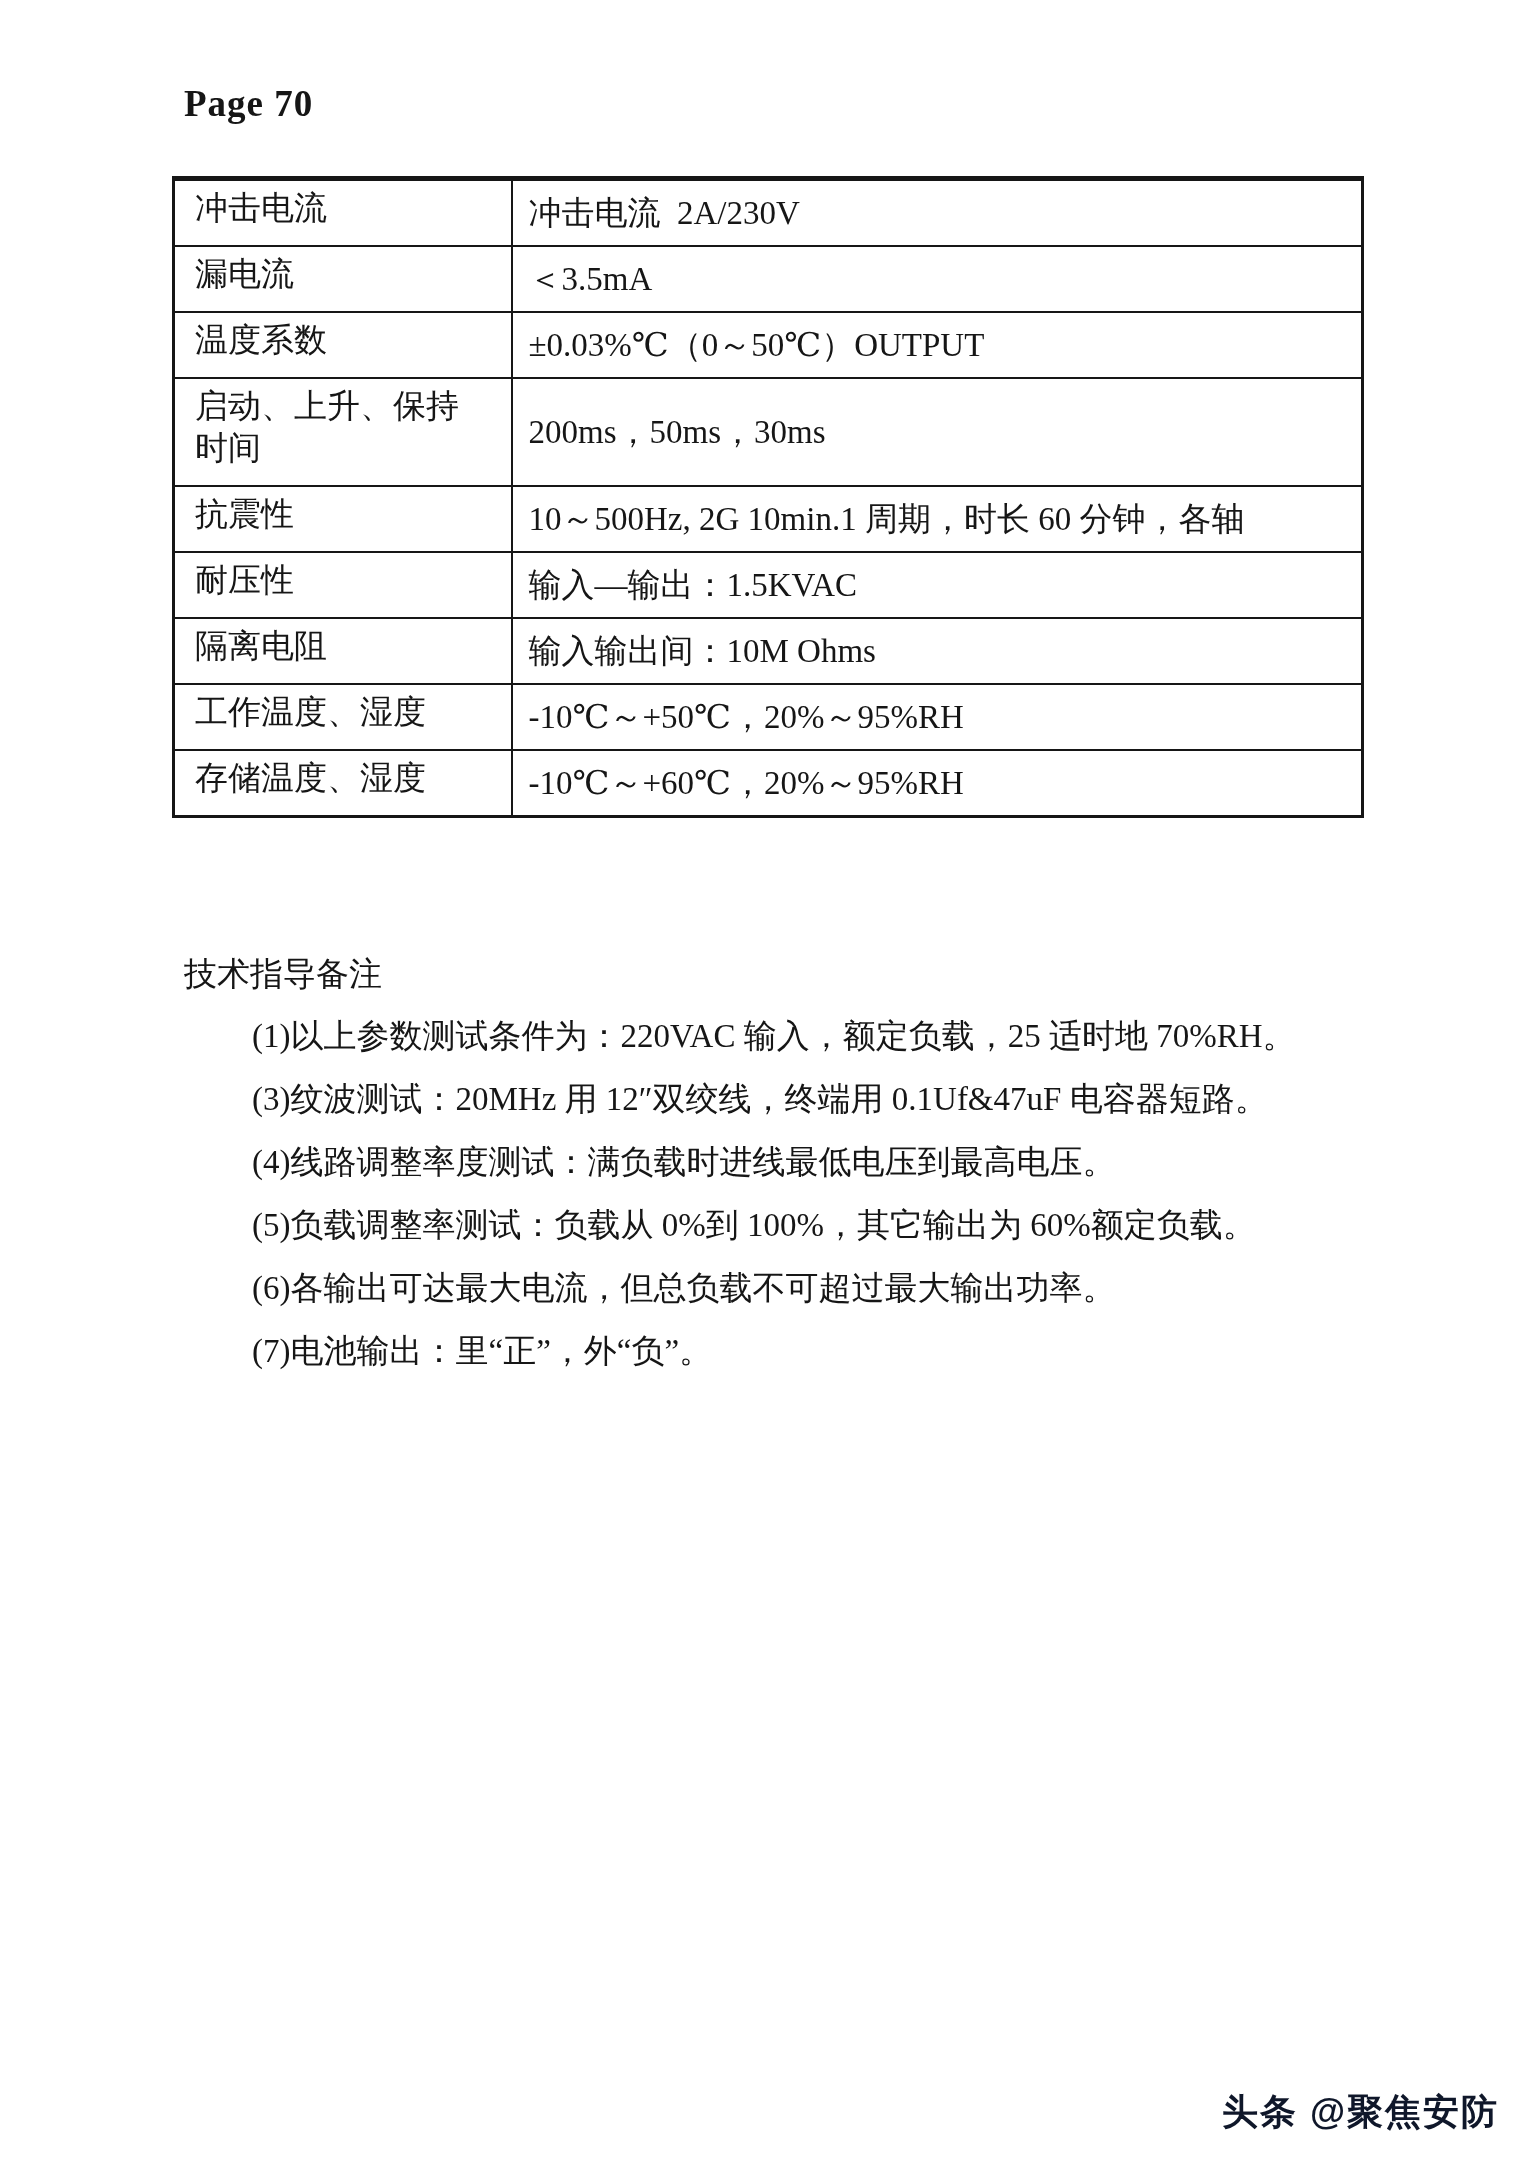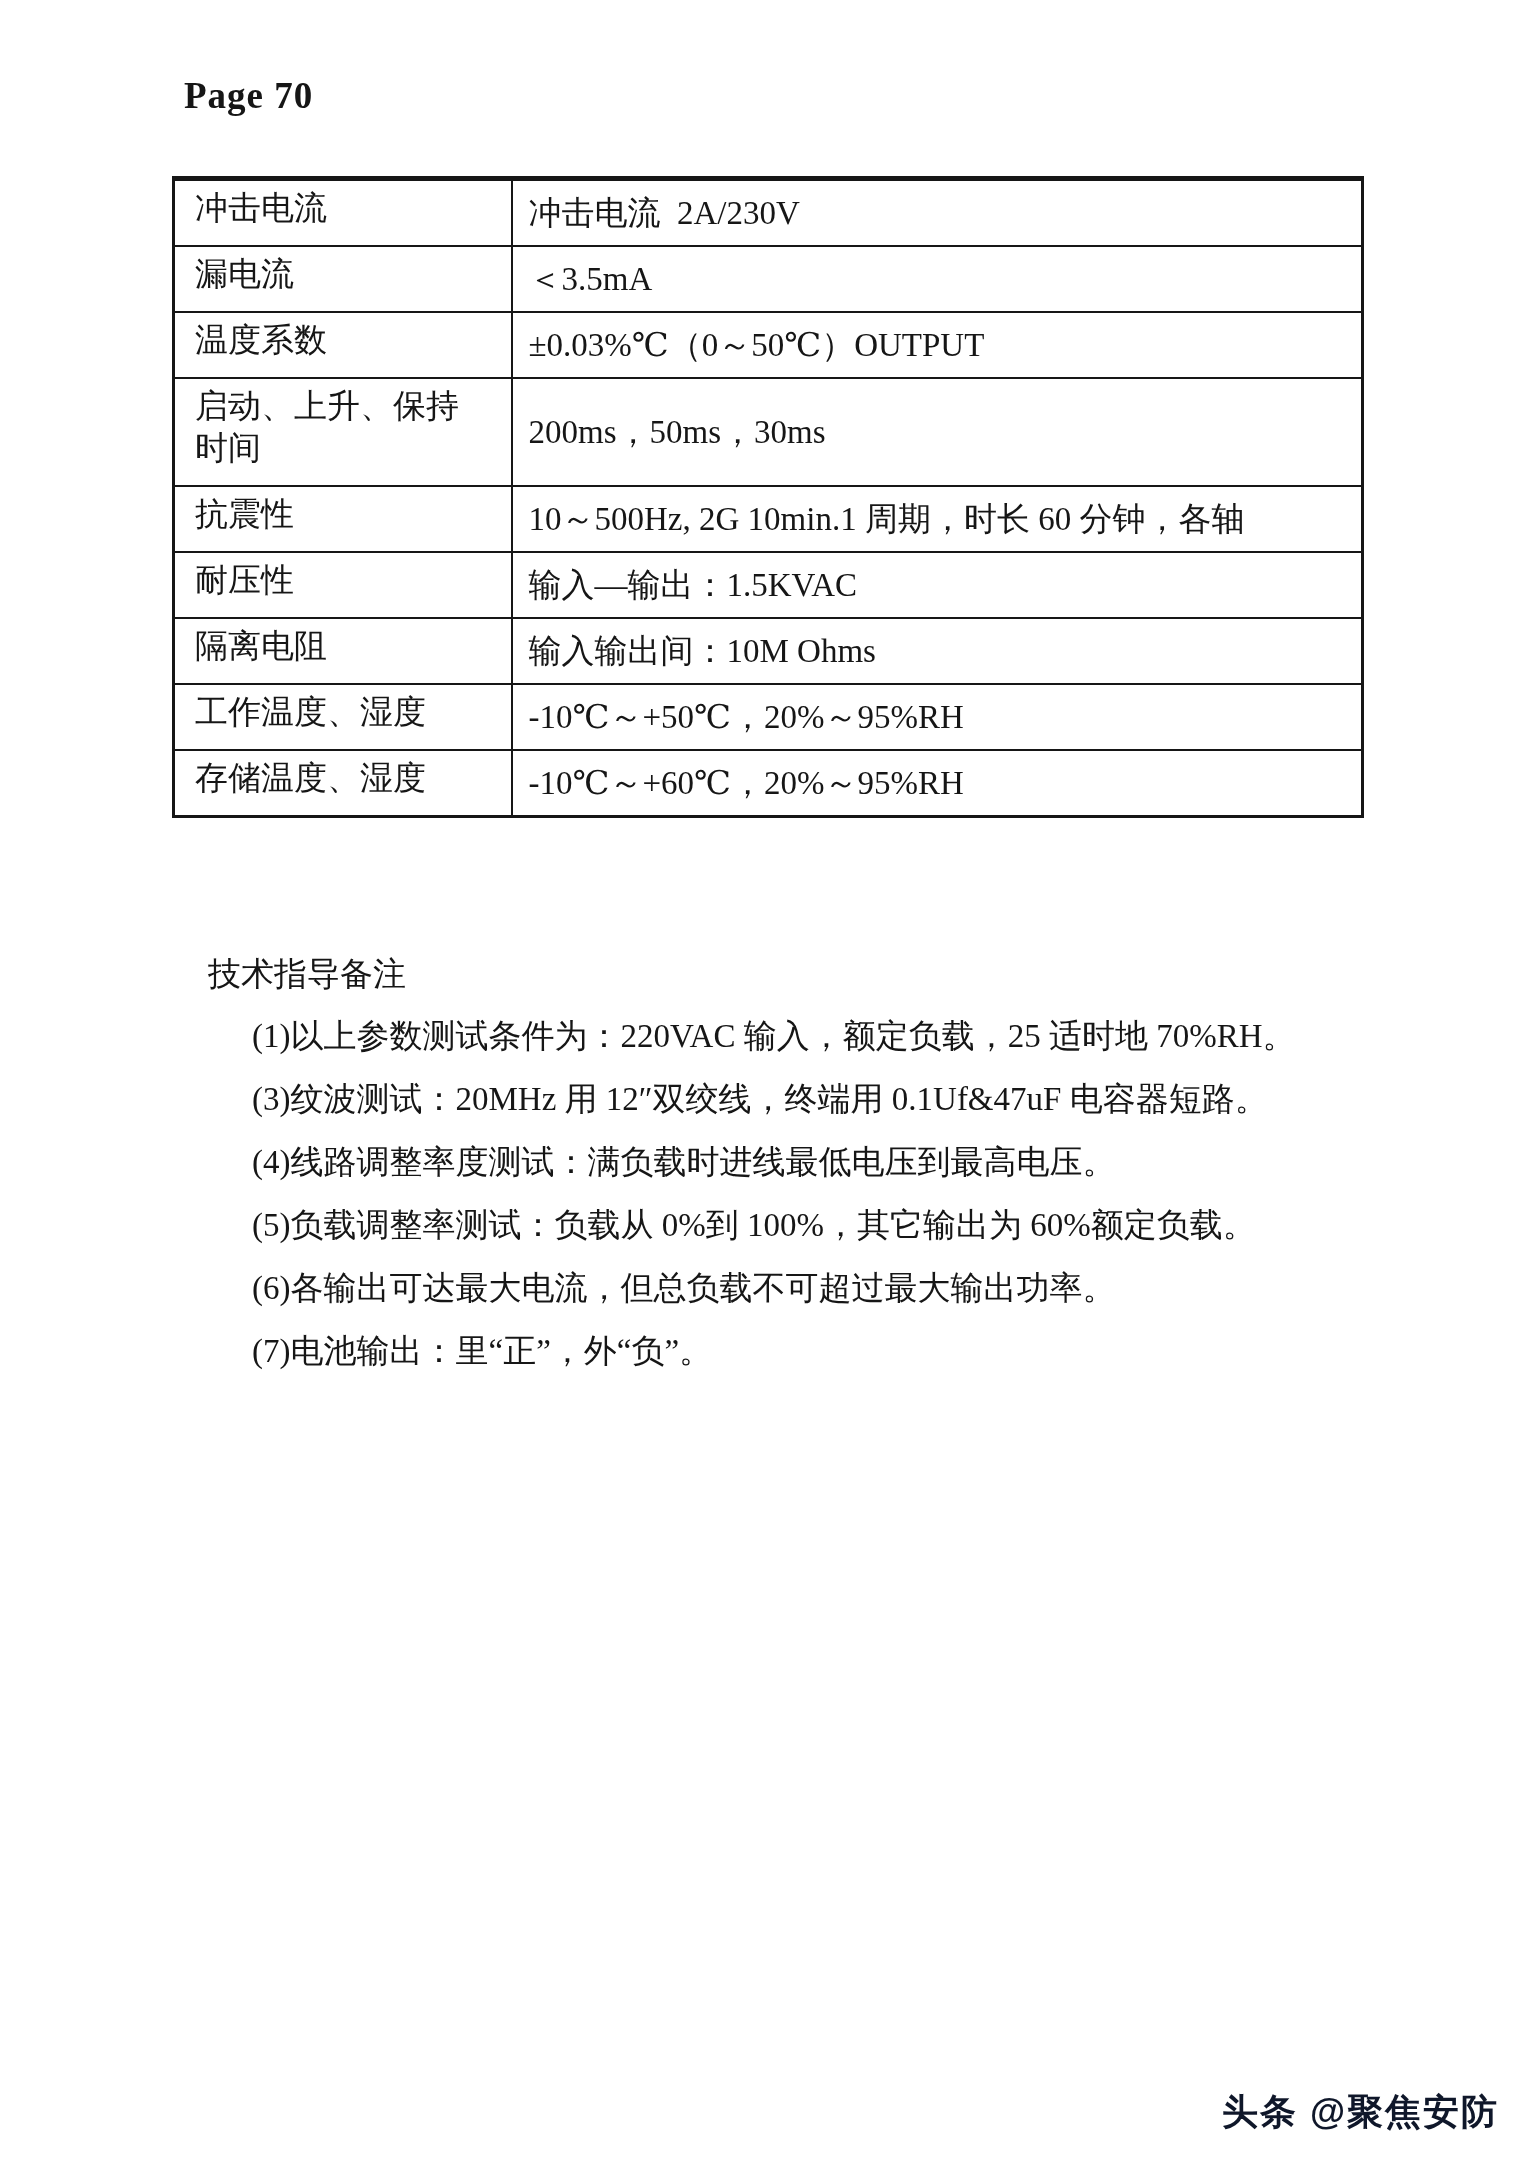--- a/index.html
+++ b/index.html
@@ -11,21 +11,21 @@
     position: relative;
     width: 1536px;
     height: 2174px;
     font-family: "Liberation Serif", "DejaVu Serif", serif;
     color: #161616;
     overflow: hidden;
   }
   .page-title {
     position: absolute;
     left: 184px;
-    top: 74px;
+    top: 82px;
     font-size: 37px;
     font-weight: bold;
     letter-spacing: 1px;
   }
   table.spec-table {
     position: absolute;
     left: 172px;
     top: 176px;
     width: 1192px;
     border-collapse: collapse;
@@ -52,21 +52,20 @@
     position: absolute;
     left: 184px;
     top: 952px;
     width: 1300px;
   }
   .notes-title {
     font-size: 33px;
     line-height: 44px;
     margin-bottom: 18px;
     white-space: pre;
-    margin-left: 24px;
   }
   .note-item {
     font-size: 33px;
     line-height: 44px;
     margin: 0 0 19px 68px;
     white-space: pre;
   }
   .watermark {
     position: absolute;
     left: 1222px;

